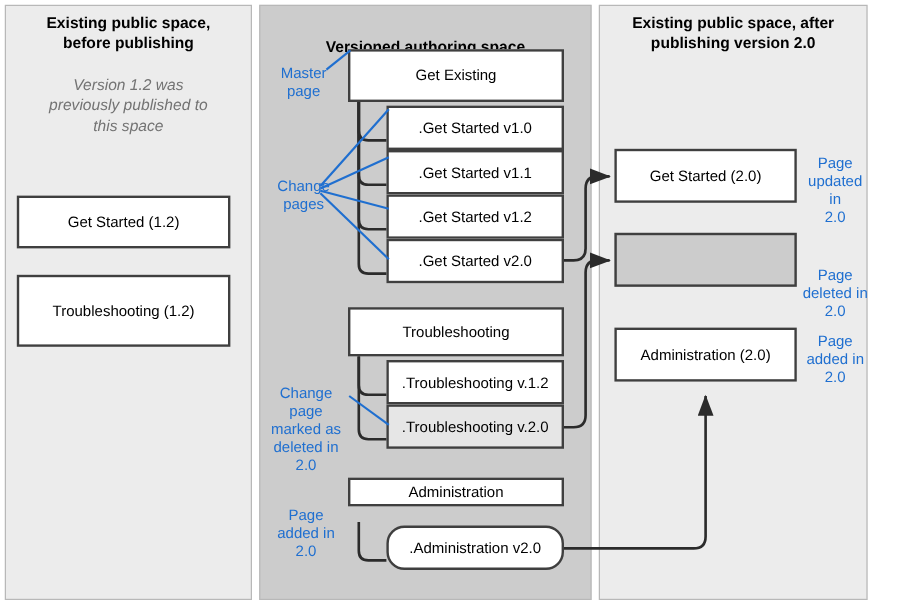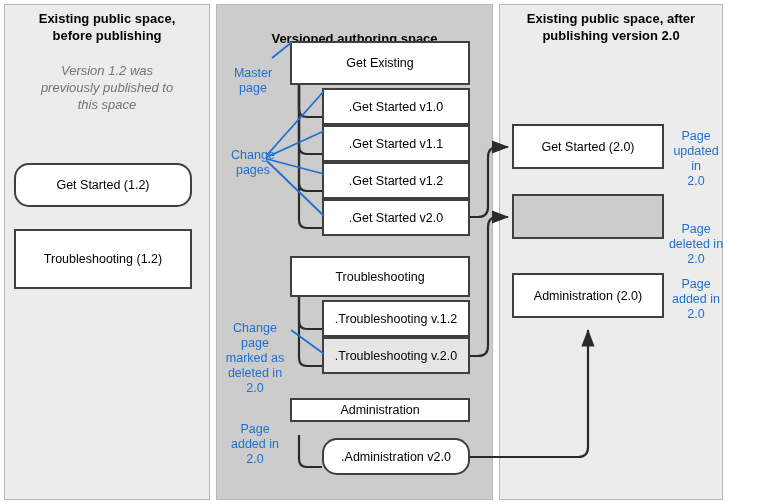--- a/index.html
+++ b/index.html
@@ -41,21 +41,21 @@
     <div>Existing public space,</div>
     <div>before publishing</div>
   </div>
 
   <div class="subtitle" style="left:16px;top:62px;width:182px;">
     <div>Version 1.2 was</div>
     <div>previously published to</div>
     <div>this space</div>
   </div>
 
-  <div class="box" style="left:14px;top:163px;width:178px;height:44px;border-radius:15px;">Get Started (1.2)</div>
+  <div class="box" style="left:14px;top:163px;width:178px;height:44px;">Get Started (1.2)</div>
 
   <div class="box" style="left:14px;top:229px;width:178px;height:60px;">Troubleshooting (1.2)</div>
 
   <div class="panel panel-mid"></div>
 
   <div class="panel-title" style="left:222px;top:10px;width:265px;margin-top:20px;">Versioned authoring space</div>
 
   <div class="box" style="left:290px;top:41px;width:180px;height:44px;">Get Existing</div>
 
   <div class="box" style="left:322px;top:88px;width:148px;height:37px;">.Get Started v1.0</div>
@@ -65,21 +65,21 @@
 
   <div class="box" style="left:290px;top:256px;width:180px;height:41px;">Troubleshooting</div>
 
   <div class="box" style="left:322px;top:300px;width:148px;height:37px;">.Troubleshooting v.1.2</div>
   <div class="box lightgray" style="left:322px;top:337px;width:148px;height:37px;">.Troubleshooting v.2.0</div>
 
   <div class="box" style="left:290px;top:398px;width:180px;height:24px;">Administration</div>
 
   <div class="box" style="left:322px;top:438px;width:148px;height:37px;border-radius:15px;">.Administration v2.0</div>
 
-  <div class="bluelabel" style="left:222px;top:66px;width:62px;text-align:center;">
+  <div class="bluelabel" style="left:222px;top:54px;width:62px;text-align:center;">
     <div>Master</div>
     <div>page</div>
   </div>
 
   <div class="bluelabel" style="left:222px;top:148px;width:62px;">
     <div>Change</div>
     <div>pages</div>
   </div>
 
   <div class="bluelabel" style="left:222px;top:321px;width:66px;">

